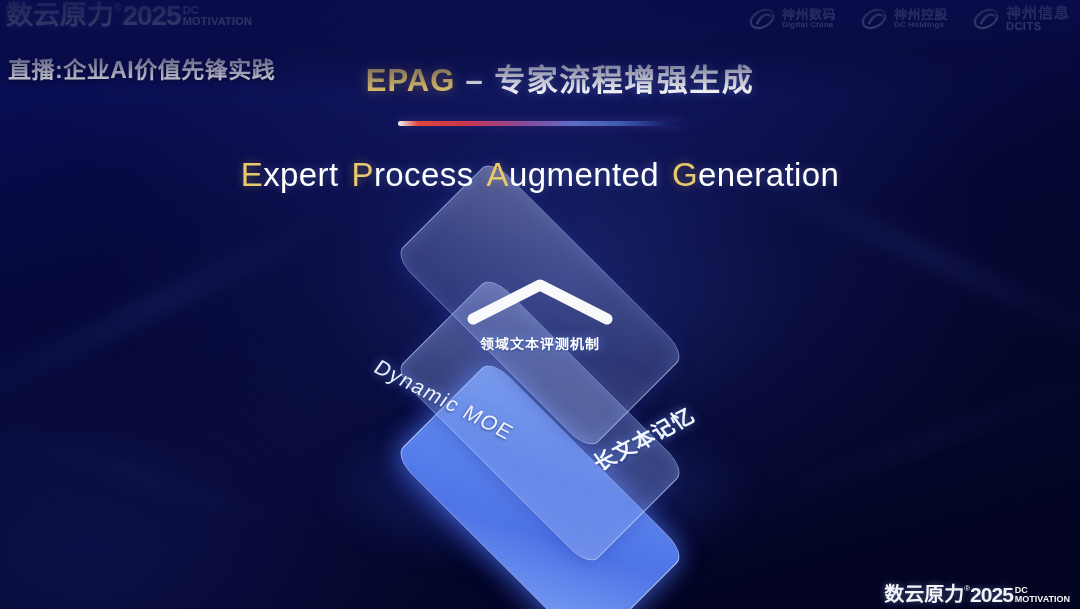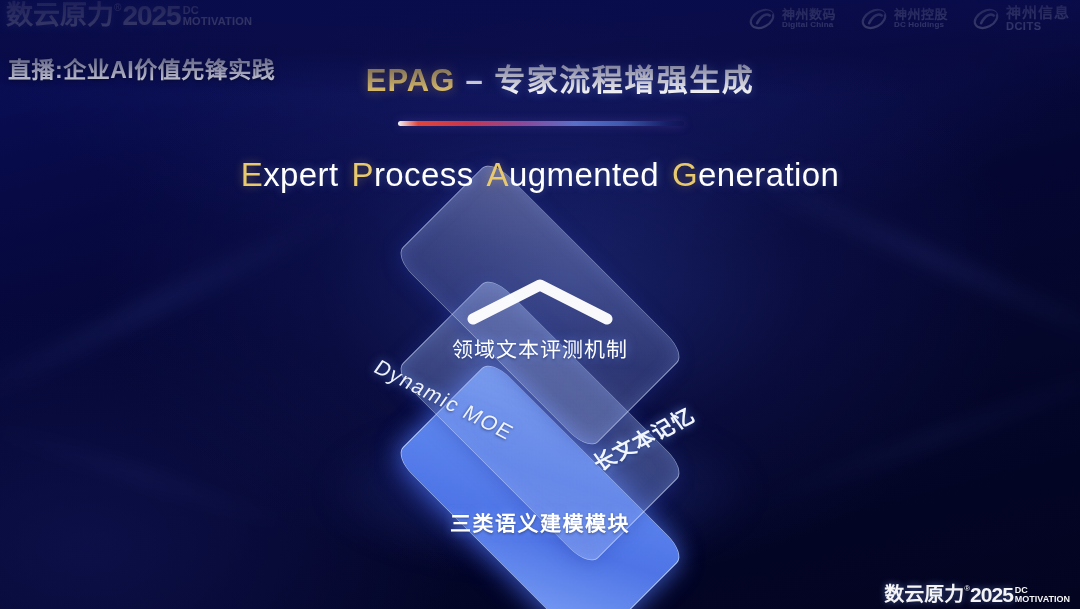--- a/index.html
+++ b/index.html
@@ -274,22 +274,22 @@
   .layer-label {
     position: absolute;
     color: #ffffff;
     white-space: nowrap;
     z-index: 7;
     text-shadow: 0 0 10px rgba(120,160,255,0.75), 0 1px 3px rgba(10,20,70,0.7);
   }
   .label-top {
     left: 50%; top: 108px;
     transform: translateX(-50%);
-    font-size: 21px;
-    font-weight: 400;
+    font-size: 14px;
+    font-weight: 700;
     letter-spacing: 1px;
   }
   .label-dyn {
     left: 78px; top: 163px;
     font-size: 21px;
     font-weight: 400;
     letter-spacing: 1.5px;
     transform: rotate(27deg) skewX(-8deg);
     color: #eef3ff;
   }
@@ -417,21 +417,20 @@
     <svg class="chevron" viewBox="0 0 150 48">
       <path d="M8 42 L75 8 L142 42" fill="none" stroke="#ffffff" stroke-width="11" stroke-linecap="round" stroke-linejoin="round" opacity="0.97"></path>
     </svg>
 
     <div class="layer-label label-top">领域文本评测机制</div>
 
     <div class="layer-label label-dyn">Dynamic MOE</div>
 
     <div class="layer-label label-mem">长文本记忆</div>
 
-    <div class="layer-label label-bot">三类语义建模模块</div>
 
   </div>
 
   <div class="watermark">
     <span class="wm-cn">数云原力</span>
     <span class="wm-reg">®</span>
     <span class="wm-year">2025</span>
     <span class="wm-dc">
       <span class="wm-dc-top">DC</span>
       <span class="wm-dc-bot">MOTIVATION</span>

